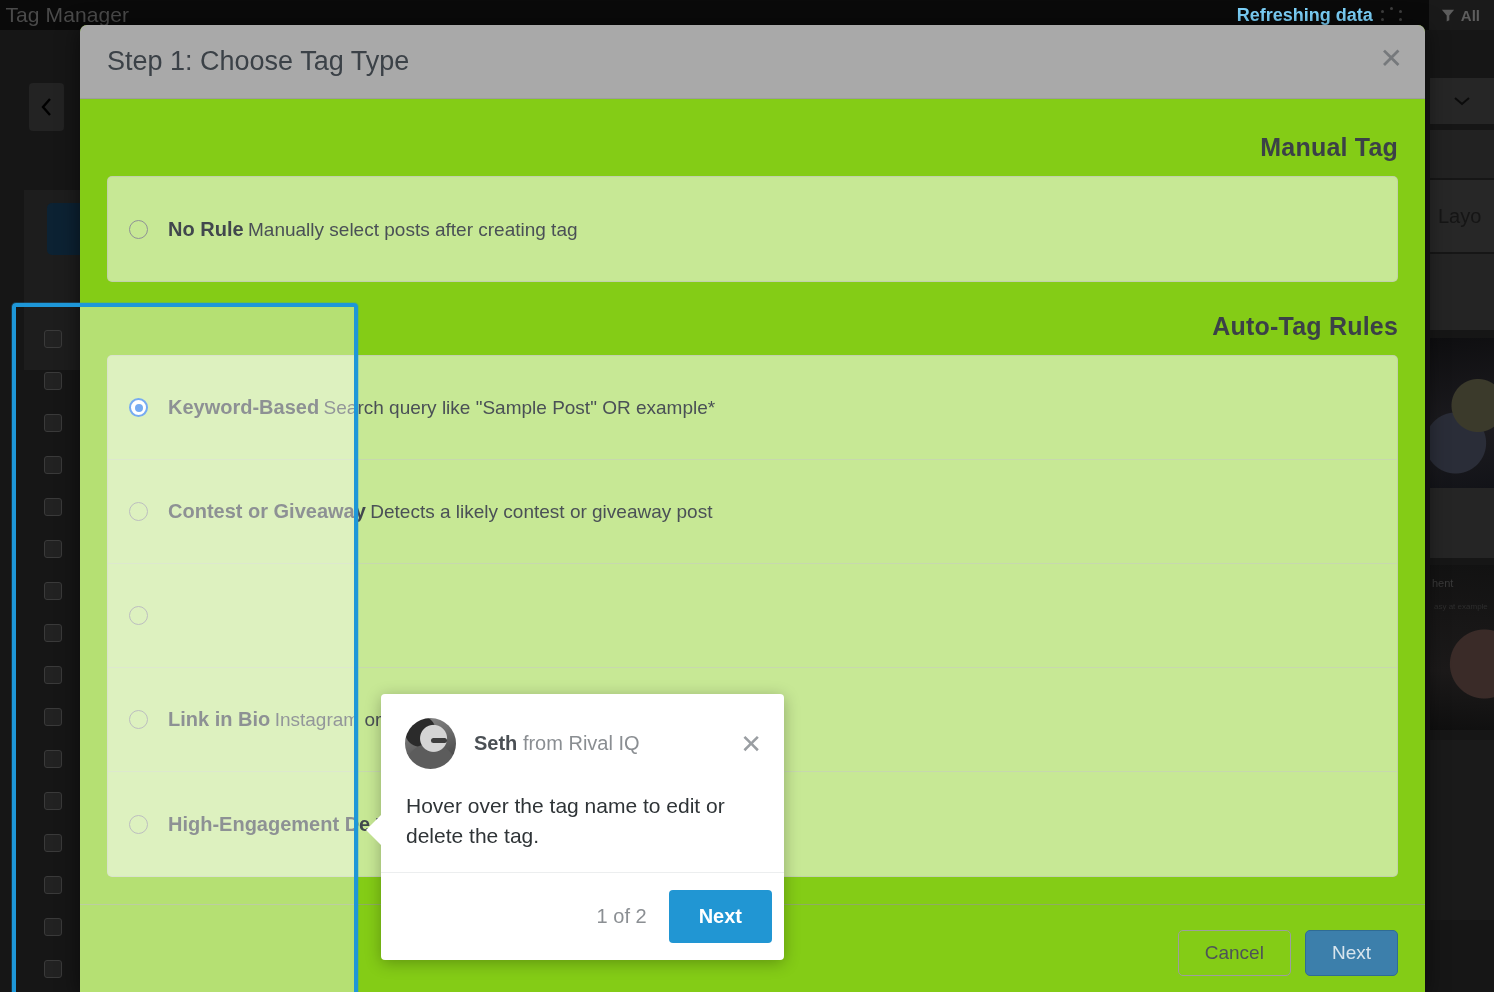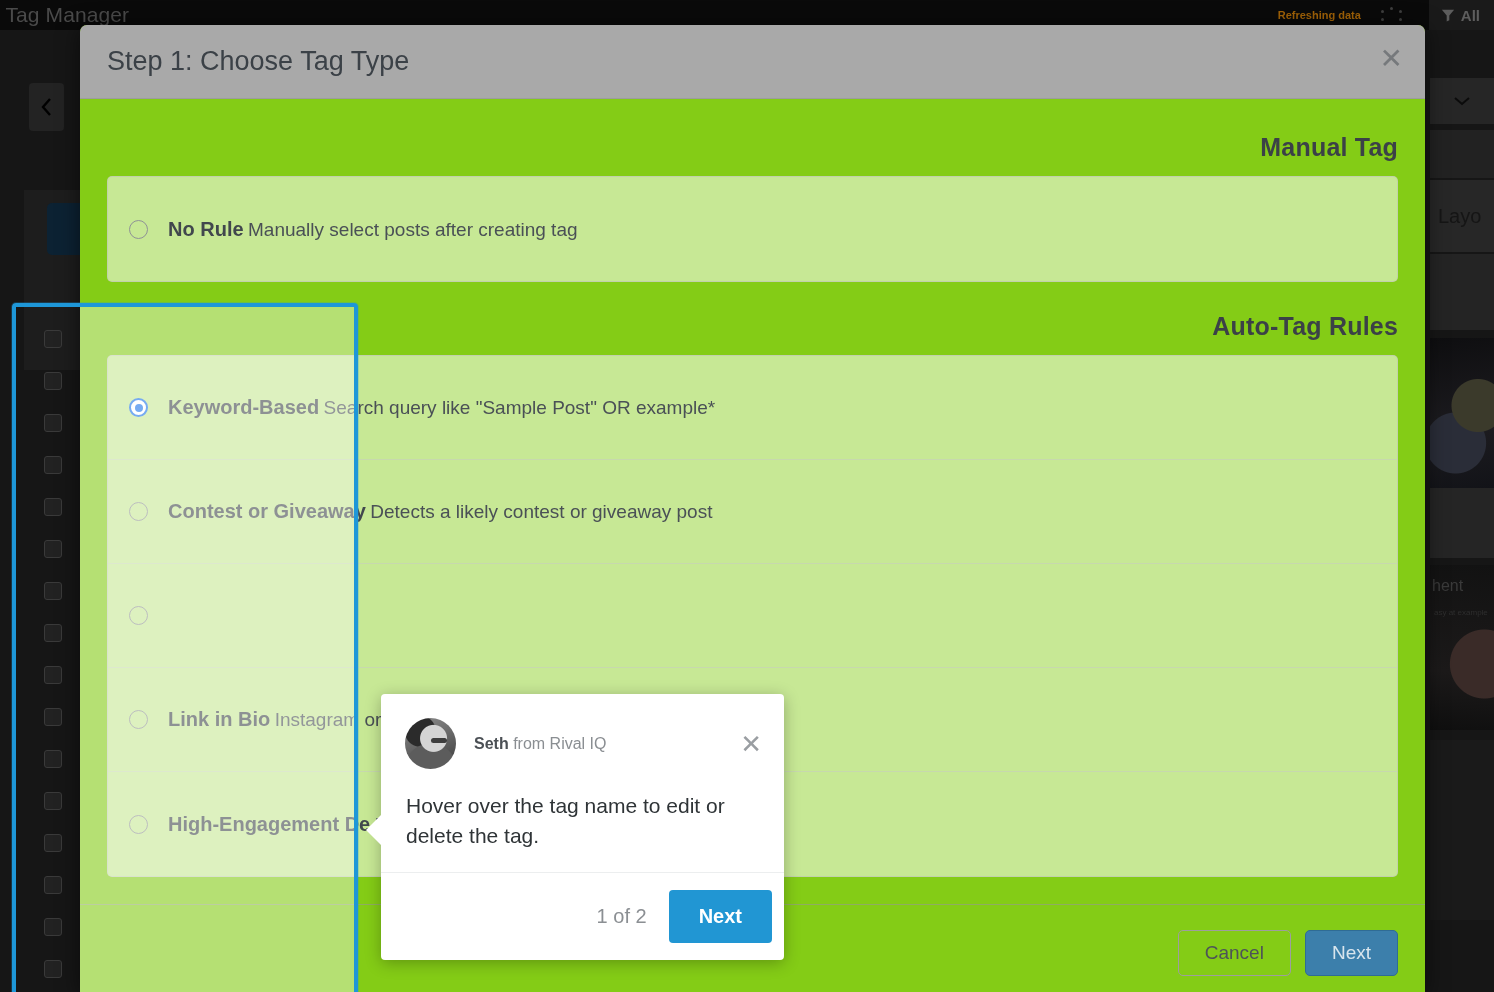--- a/index.html
+++ b/index.html
@@ -21,21 +21,21 @@
     display: flex; align-items: center;
   }
   #app-topbar .title {
     color: #4a4a4a; font-size: 21px; font-weight: 400;
     margin-left: -6px; letter-spacing: .1px;
   }
   #app-topbar .right {
     margin-left: auto; display: flex; align-items: center; height: 100%;
   }
   #app-topbar .refresh-label {
-    color: #a16207; font-size: 11px; font-weight: 600; margin-right: 20px;
+    color: #7dd3fc; font-size: 18px; font-weight: 600; margin-right: 8px;
   }
   .spinner-dots {
     width: 22px; height: 16px; position: relative; margin-right: 26px;
   }
   .spinner-dots i {
     position: absolute; width: 3px; height: 3px; border-radius: 50%;
     background: #3e3e3e;
   }
   .spinner-dots i:nth-child(1){ left:0; top:3px; }
   .spinner-dots i:nth-child(2){ left:0; top:11px; }
@@ -97,21 +97,21 @@
     background:
       radial-gradient(circle at 75% 45%, #3b3a2b 0 26px, transparent 27px),
       radial-gradient(circle at 40% 70%, #2a2d38 0 30px, transparent 31px),
       linear-gradient(170deg,#0e0e10 0%, #1d1c20 60%, #121318 100%); }
   #bg-thumb-gap { top: 488px; height: 70px; background: #252525; }
   #bg-thumb-2 { top: 565px; height: 165px;
     background:
       radial-gradient(circle at 85% 60%, #3a2b28 0 34px, transparent 35px),
       linear-gradient(185deg,#121212 0%, #1c1a1a 65%, #0f0f0f 100%); }
   #bg-thumb-2 .thumbtxt {
-    color: #3a3a3a; font-size: 16px; margin: 12px 0 13px 2px; display:block;
+    color: #3a3a3a; font-size: 11px; margin: 12px 0 13px 2px; display:block;
   }
   #bg-thumb-2 .thumbsub { color: #2e2e2e; font-size: 8px; margin-left: 4px; display:block; }
   #bg-thumb-3 { top: 740px; height: 180px; background: #1a1a1a; }
 
   
   #modal {
     position: absolute; left: 80px; top: 25px; width: 1345px; height: 967px;
     background: #84cc16;
     border-radius: 7px 7px 0 0;
     box-shadow: 0 3px 22px rgba(0,0,0,.55);
@@ -232,21 +232,21 @@
       radial-gradient(circle at 50% 102%, #5c5c5c 0 26px, transparent 27px),
       radial-gradient(circle at 30% 26%, #2b2b2b 0 15px, transparent 16px),
       linear-gradient(160deg,#8d8d8d,#3a3a3a);
     position: relative;
   }
   #pop-avatar::after {
     content:""; position:absolute; left: 26px; top: 20px;
     width: 16px; height: 5px; border-radius: 3px; background: #3d3d3d;
   }
   #pop-author {
-    margin-left: 18px; font-size: 16px; color: #8a8e92;
+    margin-left: 18px; font-size: 20px; color: #8a8e92;
   }
   #pop-author b { color: #4b5055; font-weight: bold; }
   #pop-close {
     margin-left: auto; color: #9a9ea2; font-size: 26px; line-height: 1;
     font-family: "DejaVu Sans", sans-serif;
   }
   #pop-body {
     padding: 22px 30px 0 25px;
     font-size: 21px; line-height: 1.45; color: #2f3437;
   }

